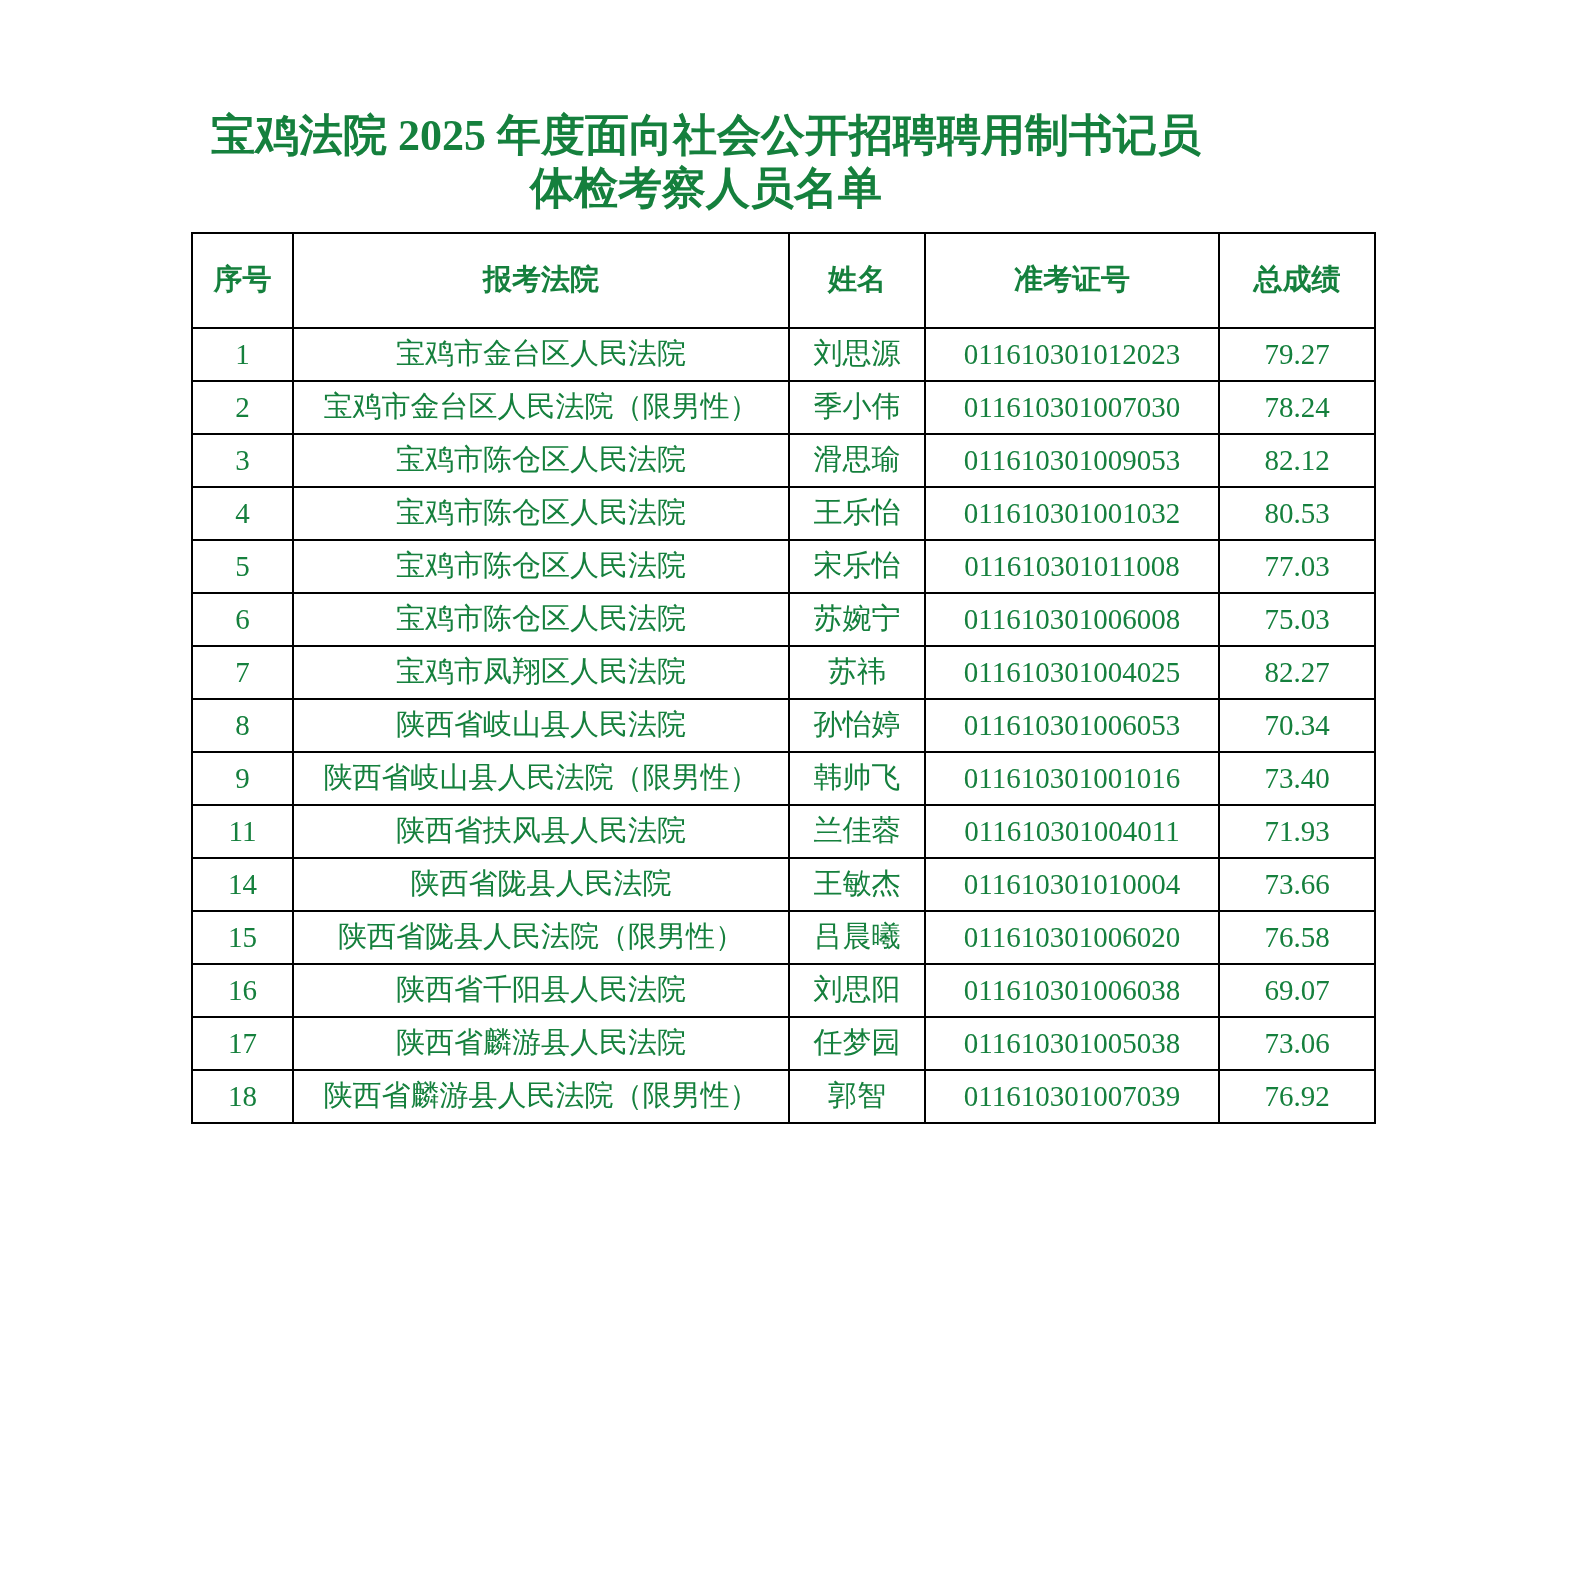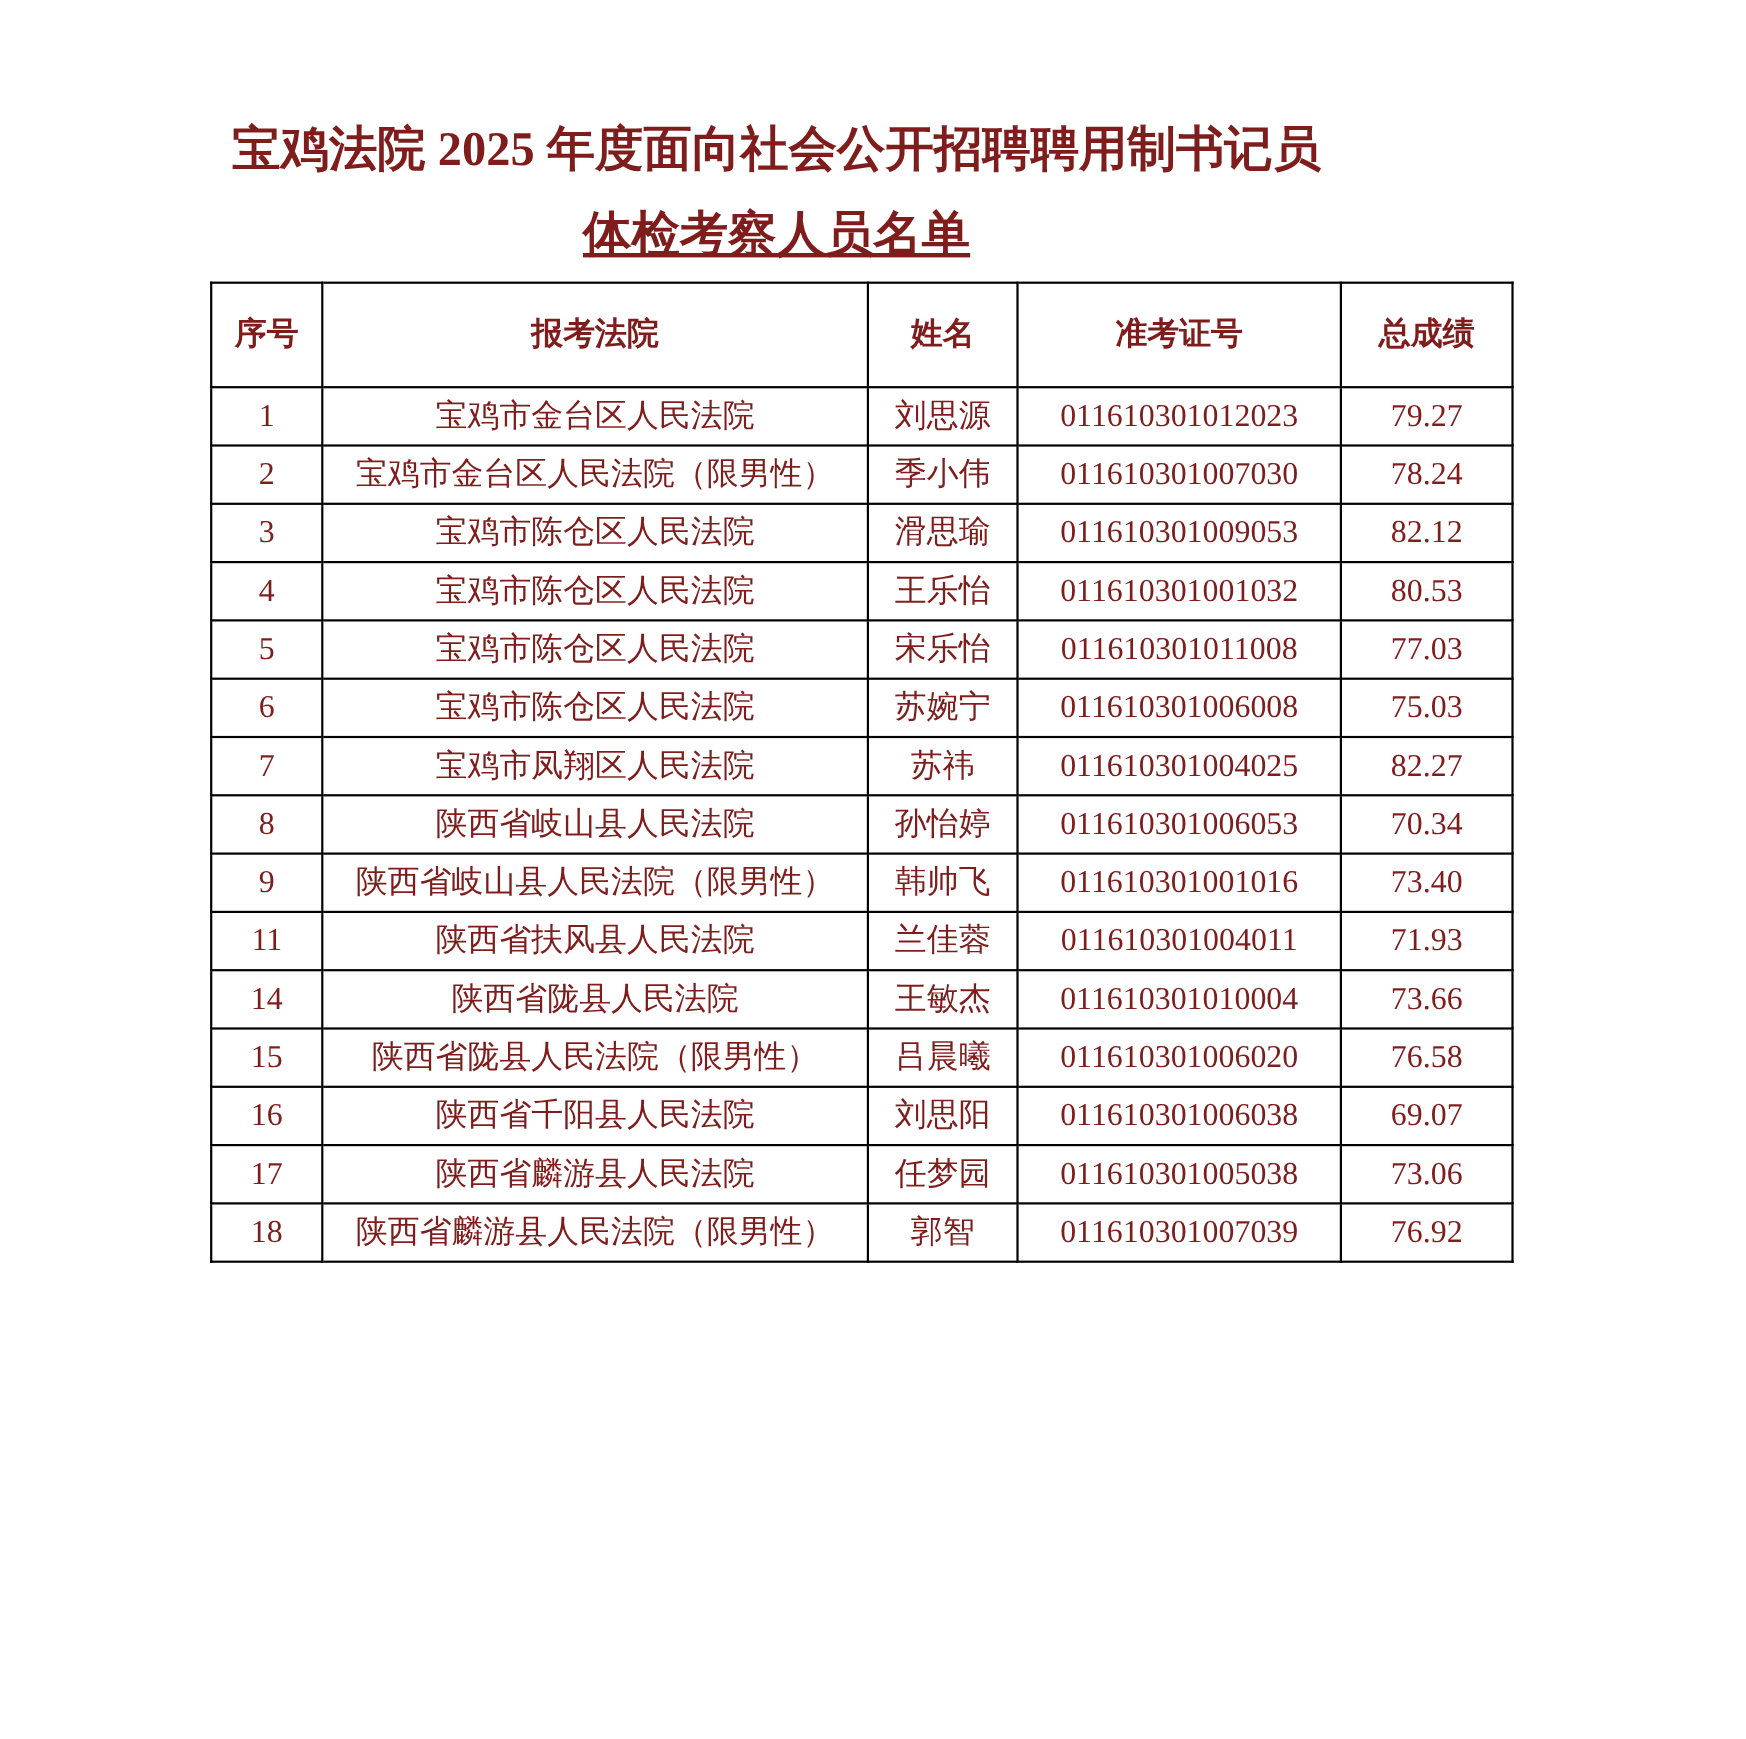--- a/index.html
+++ b/index.html
@@ -5,34 +5,32 @@
   html, body {
     margin: 0;
     padding: 0;
     background: #ffffff;
   }
   .page {
     position: relative;
     width: 1412px;
     height: 1581px;
     background: #ffffff;
-    color: #7f1d1d;
+    color: #15803d;
     font-family: "Liberation Serif", "DejaVu Serif", serif;
     overflow: hidden;
   }
   .title-block {
     padding-top: 110px;
     text-align: center;
     font-weight: bold;
     font-size: 44px;
     line-height: 1.2;
   }
   .title-line2 {
-    margin-top: 24px;
-    text-decoration: underline;
   }
   table.roster {
     border-collapse: collapse;
     table-layout: fixed;
     width: 1183px;
     margin: 16px 0 0 191px;
     border-radius: 29px;
   }
   table.roster th,
   table.roster td {

